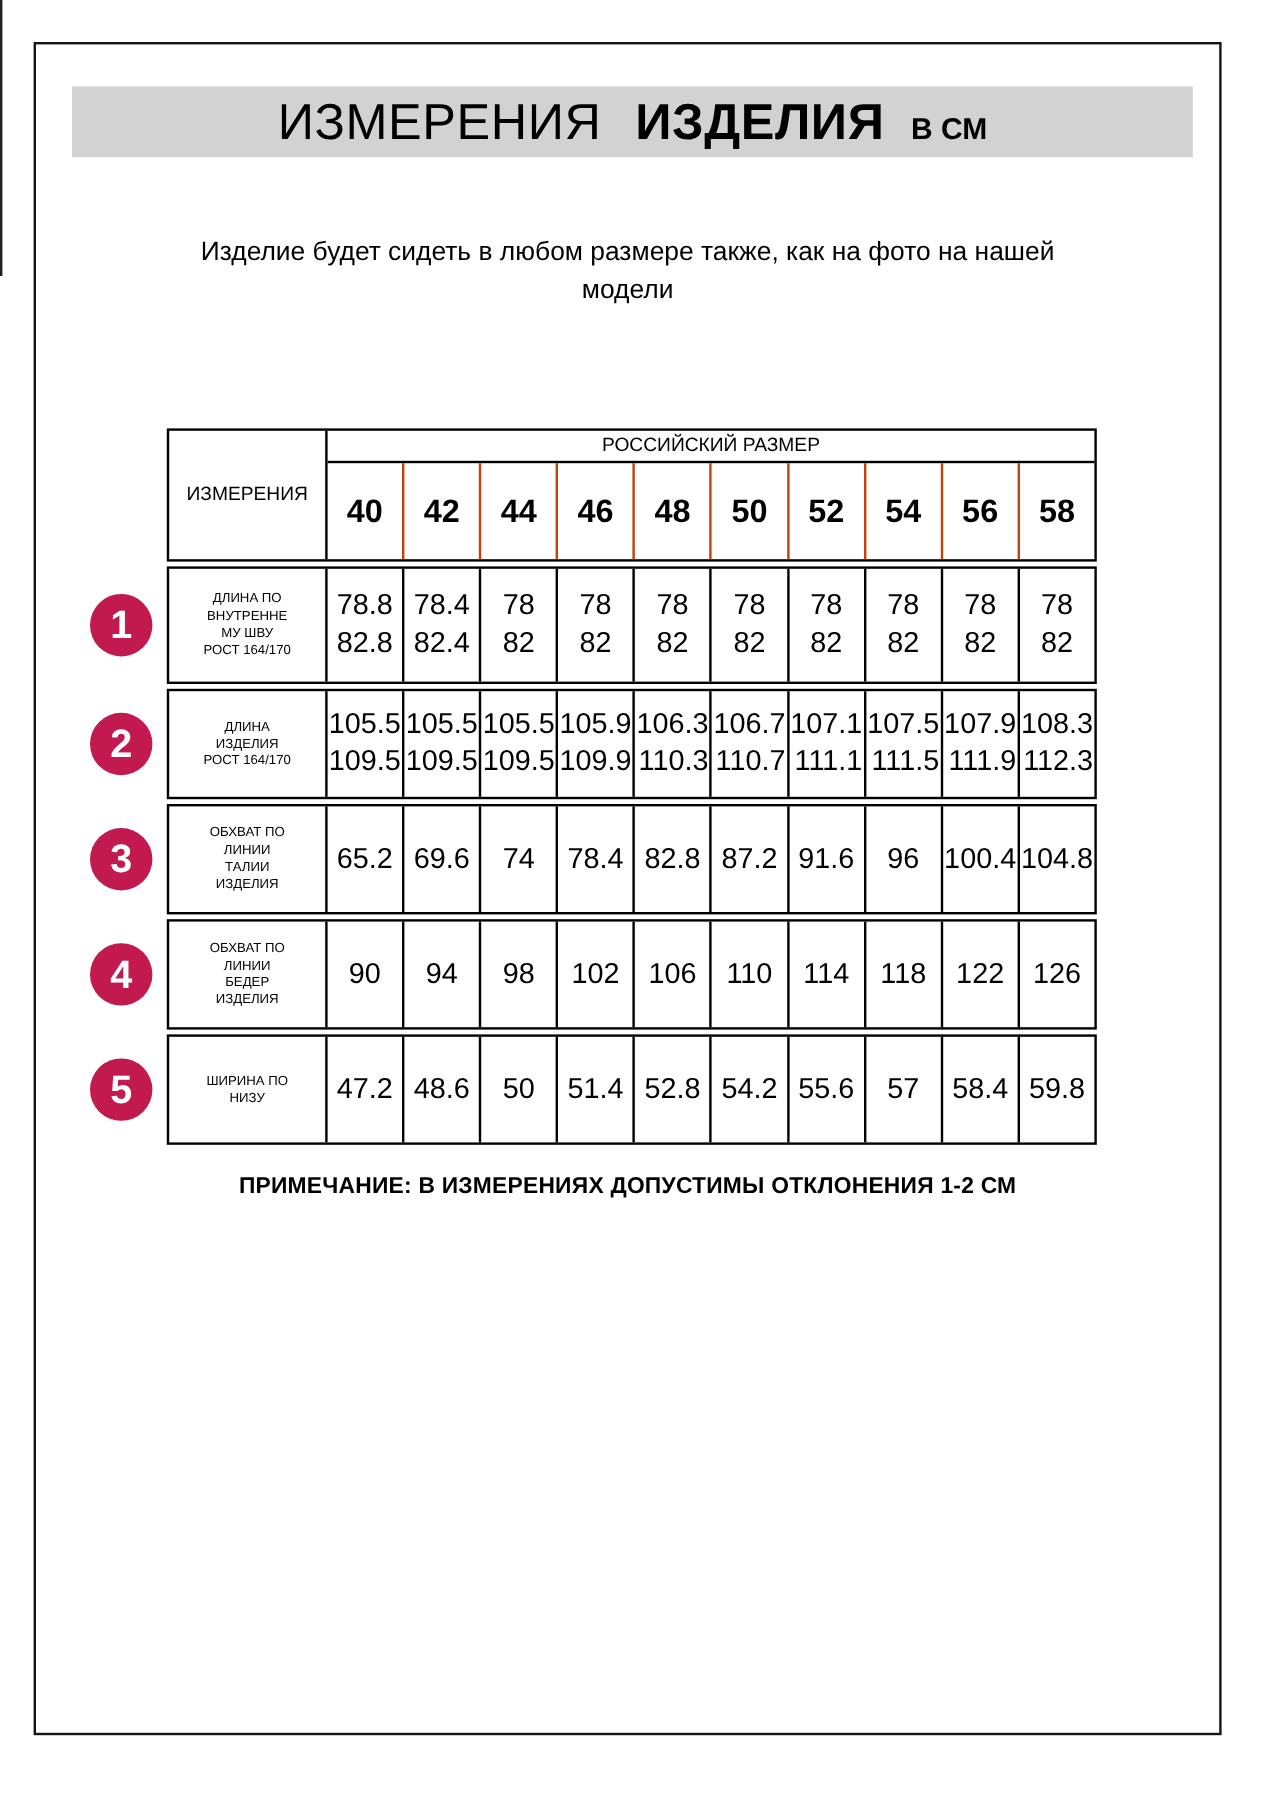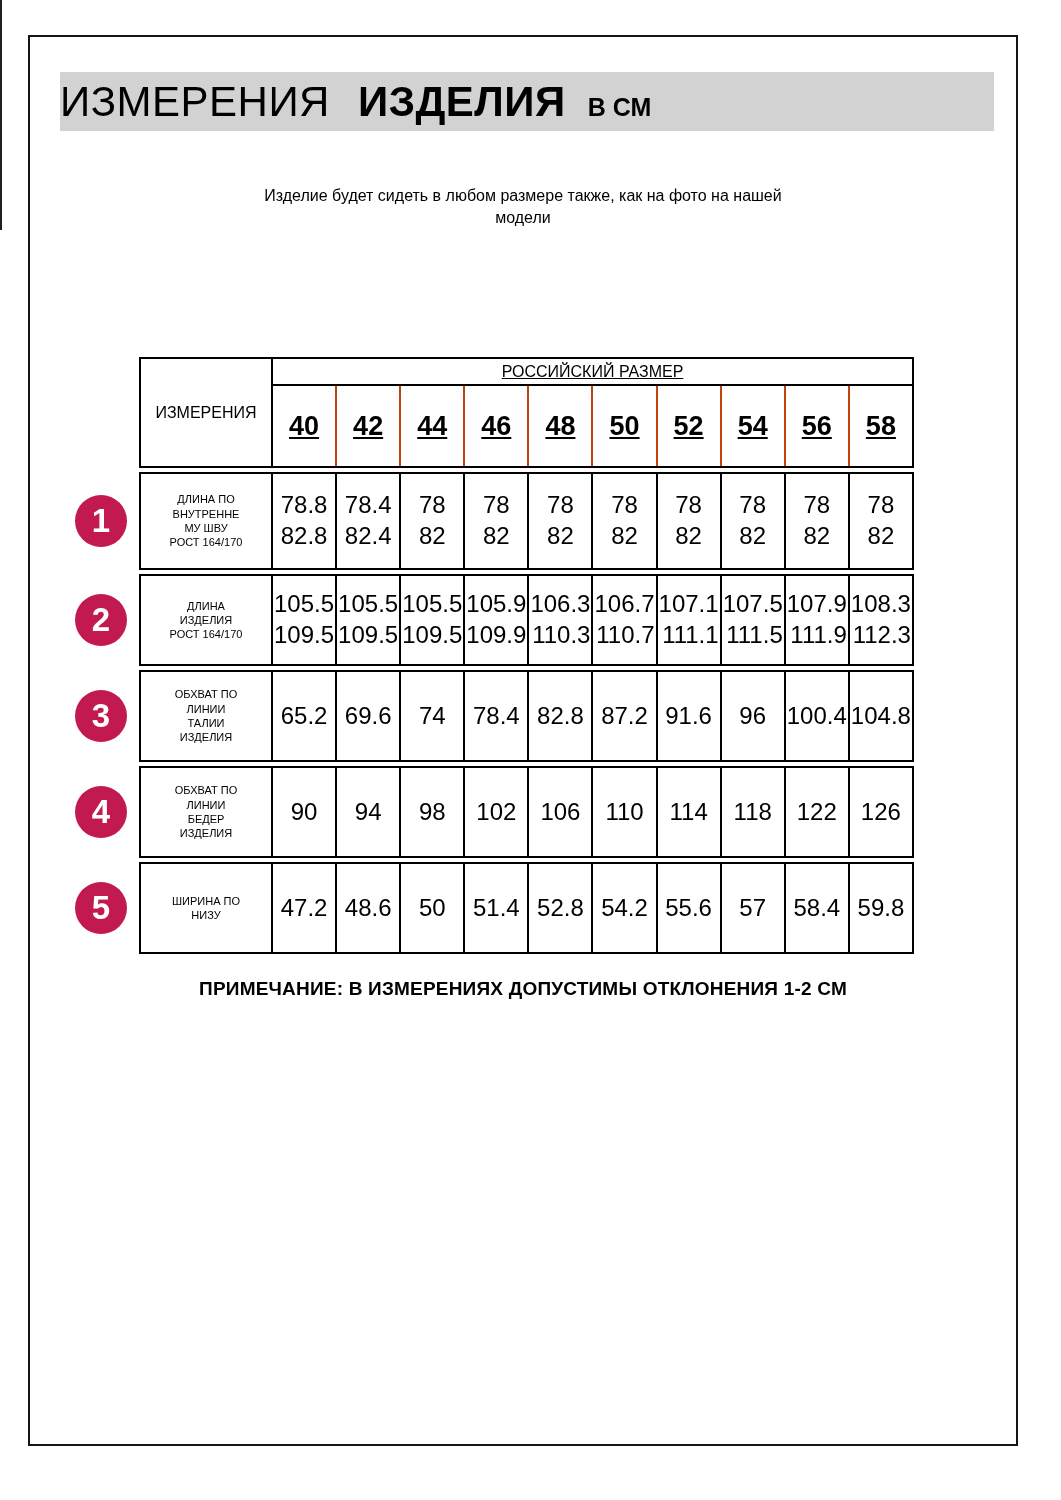--- a/index.html
+++ b/index.html
@@ -3,35 +3,35 @@
 <meta charset="utf-8">
 <style>
   * { margin: 0; padding: 0; box-sizing: border-box; }
   html, body { width: 1061px; height: 1500px; background: #ffffff; font-family: "Liberation Sans", sans-serif; color: #000; }
   body { position: relative; overflow: hidden; }
 
   .edge-artifact { position: absolute; left: 0; top: 0; width: 2px; height: 230px; background: #1f1f1f; }
 
   .frame { position: absolute; left: 28px; top: 35px; width: 990px; height: 1411px; border: 2px solid #141414; background: #fff; }
 
-  .title-bar { position: absolute; left: 30px; top: 35px; width: 934px; height: 59px; background: #d2d2d2; line-height: 59px; white-space: nowrap; }
+  .title-bar { position: absolute; left: 30px; top: 35px; width: 934px; height: 59px; background: #d2d2d2; text-align: center; line-height: 59px; white-space: nowrap; }
   .title-main { font-size: 42px; font-weight: 400; letter-spacing: 0.5px; }
   .title-bold { font-size: 42px; font-weight: 700; margin-left: 28px; letter-spacing: 0.5px; }
   .title-unit { font-size: 25px; font-weight: 700; margin-left: 22px; }
 
   .model-code { position: absolute; left: 0; top: 115px; width: 100%; text-align: center; font-size: 29px; font-weight: 400; }
 
-  .subtitle { position: absolute; left: 0; top: 148px; width: 100%; text-align: center; font-size: 16px; line-height: 1.4; white-space: pre-line; }
+  .subtitle { position: absolute; left: 0; top: 158px; width: 100%; text-align: center; font-size: 22px; line-height: 1.4; white-space: pre-line; }
 
   .size-table { position: absolute; left: 109px; top: 320px; width: 775px; }
 
   .theader { display: flex; border: 2px solid #000; height: 111px; background: #fff; }
   .theader > div + div { border-left: 2px solid #000; }
   .corner-cell { width: 130px; display: flex; align-items: center; justify-content: center; font-size: 16px; }
-  .header-right { flex: 1; display: flex; flex-direction: column; text-decoration: underline; }
+  .header-right { flex: 1; display: flex; flex-direction: column; }
   .group-label { height: 27px; border-bottom: 2px solid #000; text-align: center; font-size: 16px; line-height: 25px; }
   .size-cells { flex: 1; display: flex; }
   .size-cells > div { flex: 1; display: flex; align-items: center; justify-content: center; font-size: 27px; font-weight: 700; }
   .size-cells > div + div { border-left: 2px solid #c2410c; }
 
   .trow { display: flex; border: 2px solid #000; margin-top: 4px; background: #fff; }
   .trow > div + div { border-left: 2px solid #000; }
   .label-cell { width: 130px; display: flex; align-items: center; justify-content: center; text-align: center; font-size: 11px; line-height: 1.3; white-space: pre-line; padding: 2px; }
   .value-cell { flex: 1; display: flex; align-items: center; justify-content: center; text-align: right; font-size: 24px; line-height: 1.28; white-space: pre-line; }
 

